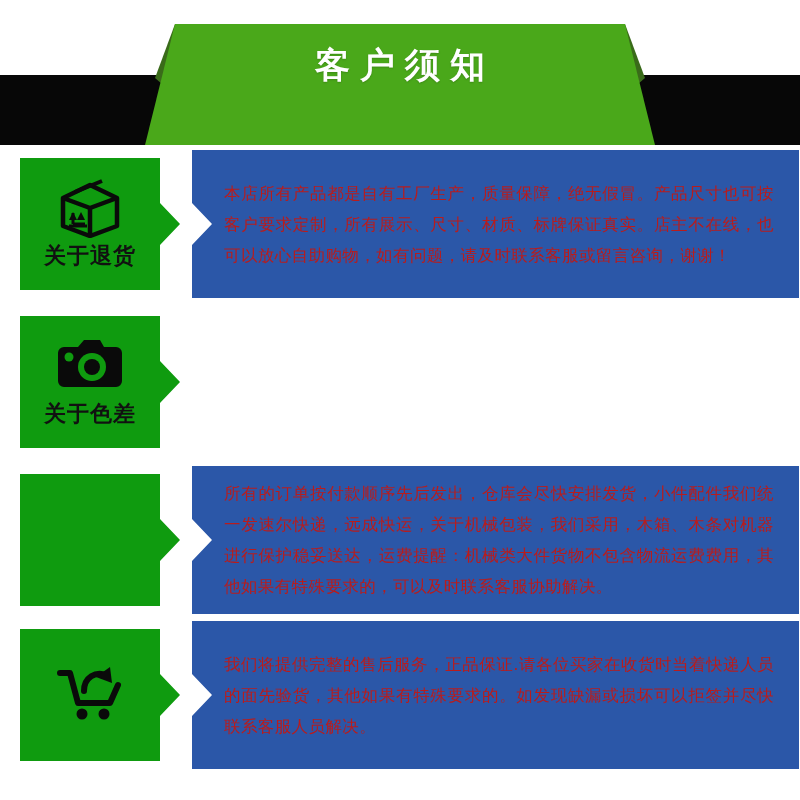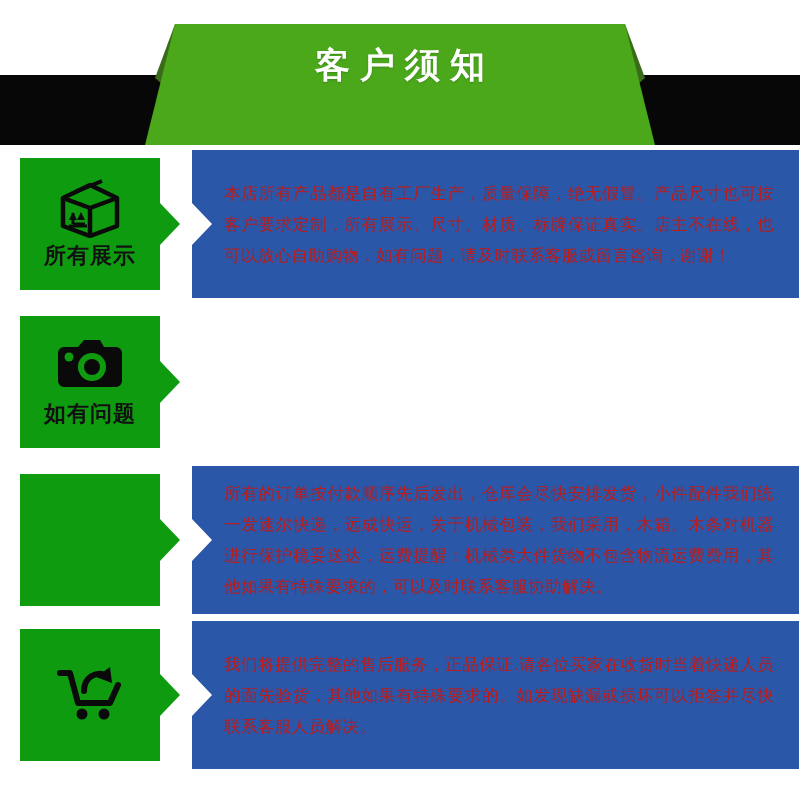--- a/index.html
+++ b/index.html
@@ -189,21 +189,21 @@
               <line x1="18" y1="35" x2="18" y2="46"></line>
               <line x1="18" y1="46" x2="30" y2="46"></line>
             </g>
             <g fill="#0a0a0a">
               <path d="M20,34 l4,8 l-8,0 z" transform="translate(-2,0)"></path>
               <path d="M28,34 l4,8 l-8,0 z" transform="translate(-2,0)"></path>
             </g>
             <line x1="14" y1="48" x2="32" y2="48" stroke="#0a0a0a" stroke-width="3"></line>
           </svg>
         </div>
-        <div class="icon-label">所有展示</div>
+        <div class="icon-label">关于退货</div>
       </div>
     </div>
 
     <div class="text-panel">
       <svg class="text-panel-bg" viewBox="0 0 607 148" preserveAspectRatio="none">
         <polygon points="0,0 607,0 607,148 0,148 0,95 20,74 0,53" fill="#2b57a8"></polygon>
       </svg>
       <div class="text-panel-body">
         <p>本店所有产品都是自有工厂生产，质量保障，绝无假冒。产品尺寸也可按客户要求定制，所有展示、尺寸、材质、标牌保证真实。店主不在线，也可以放心自助购物，如有问题，请及时联系客服或留言咨询，谢谢！</p>
       </div>
@@ -217,21 +217,21 @@
       </svg>
       <div class="icon-card-inner">
         <div class="icon-glyph">
           <svg width="72" height="58" viewBox="0 0 72 58">
             <path d="M24,10 L30,3 L46,3 L50,10 L62,10 a6,6 0 0 1 6,6 L68,44 a6,6 0 0 1 -6,6 L10,50 a6,6 0 0 1 -6,-6 L4,16 a6,6 0 0 1 6,-6 Z" fill="#0a0a0a"></path>
             <circle cx="38" cy="30" r="14" fill="#0f9b0f"></circle>
             <circle cx="38" cy="30" r="8" fill="#0a0a0a"></circle>
             <circle cx="15" cy="20" r="4.5" fill="#0f9b0f"></circle>
           </svg>
         </div>
-        <div class="icon-label">如有问题</div>
+        <div class="icon-label">关于色差</div>
       </div>
     </div>
 
   </div>
 
   <div class="row" id="row-3">
     <div class="icon-card">
       <svg class="icon-card-bg" viewBox="0 0 160 132" preserveAspectRatio="none">
         <polygon points="0,0 140,0 140,45 160,66 140,87 140,132 0,132" fill="#0f9b0f"></polygon>
       </svg>

